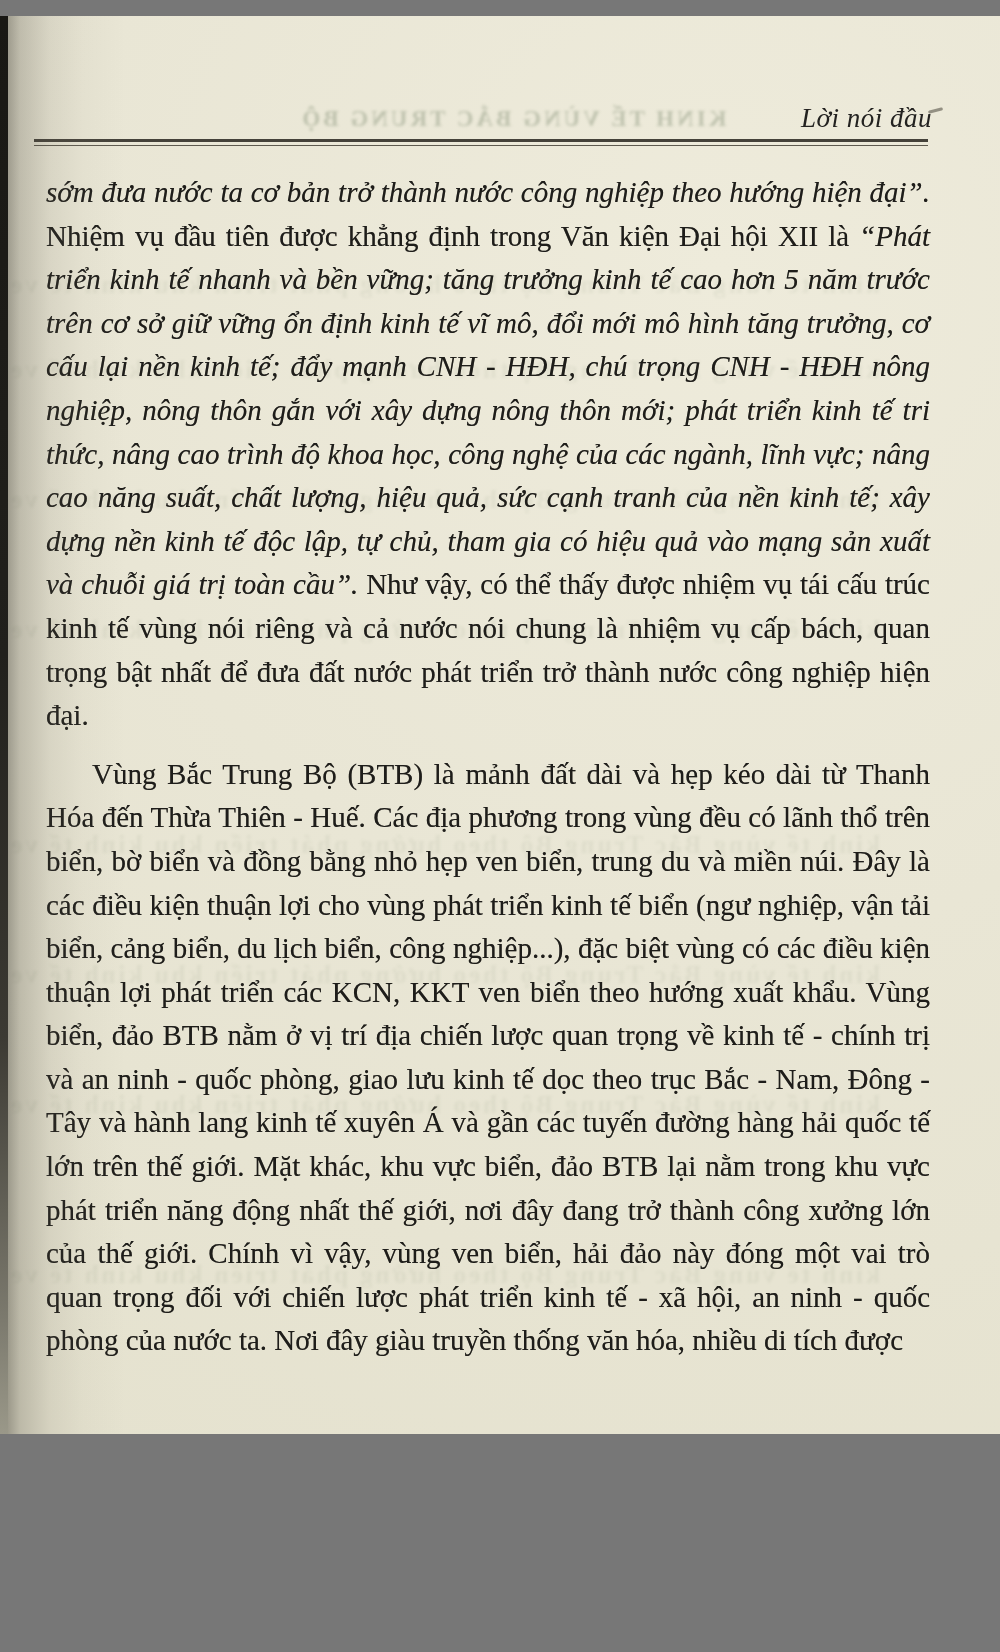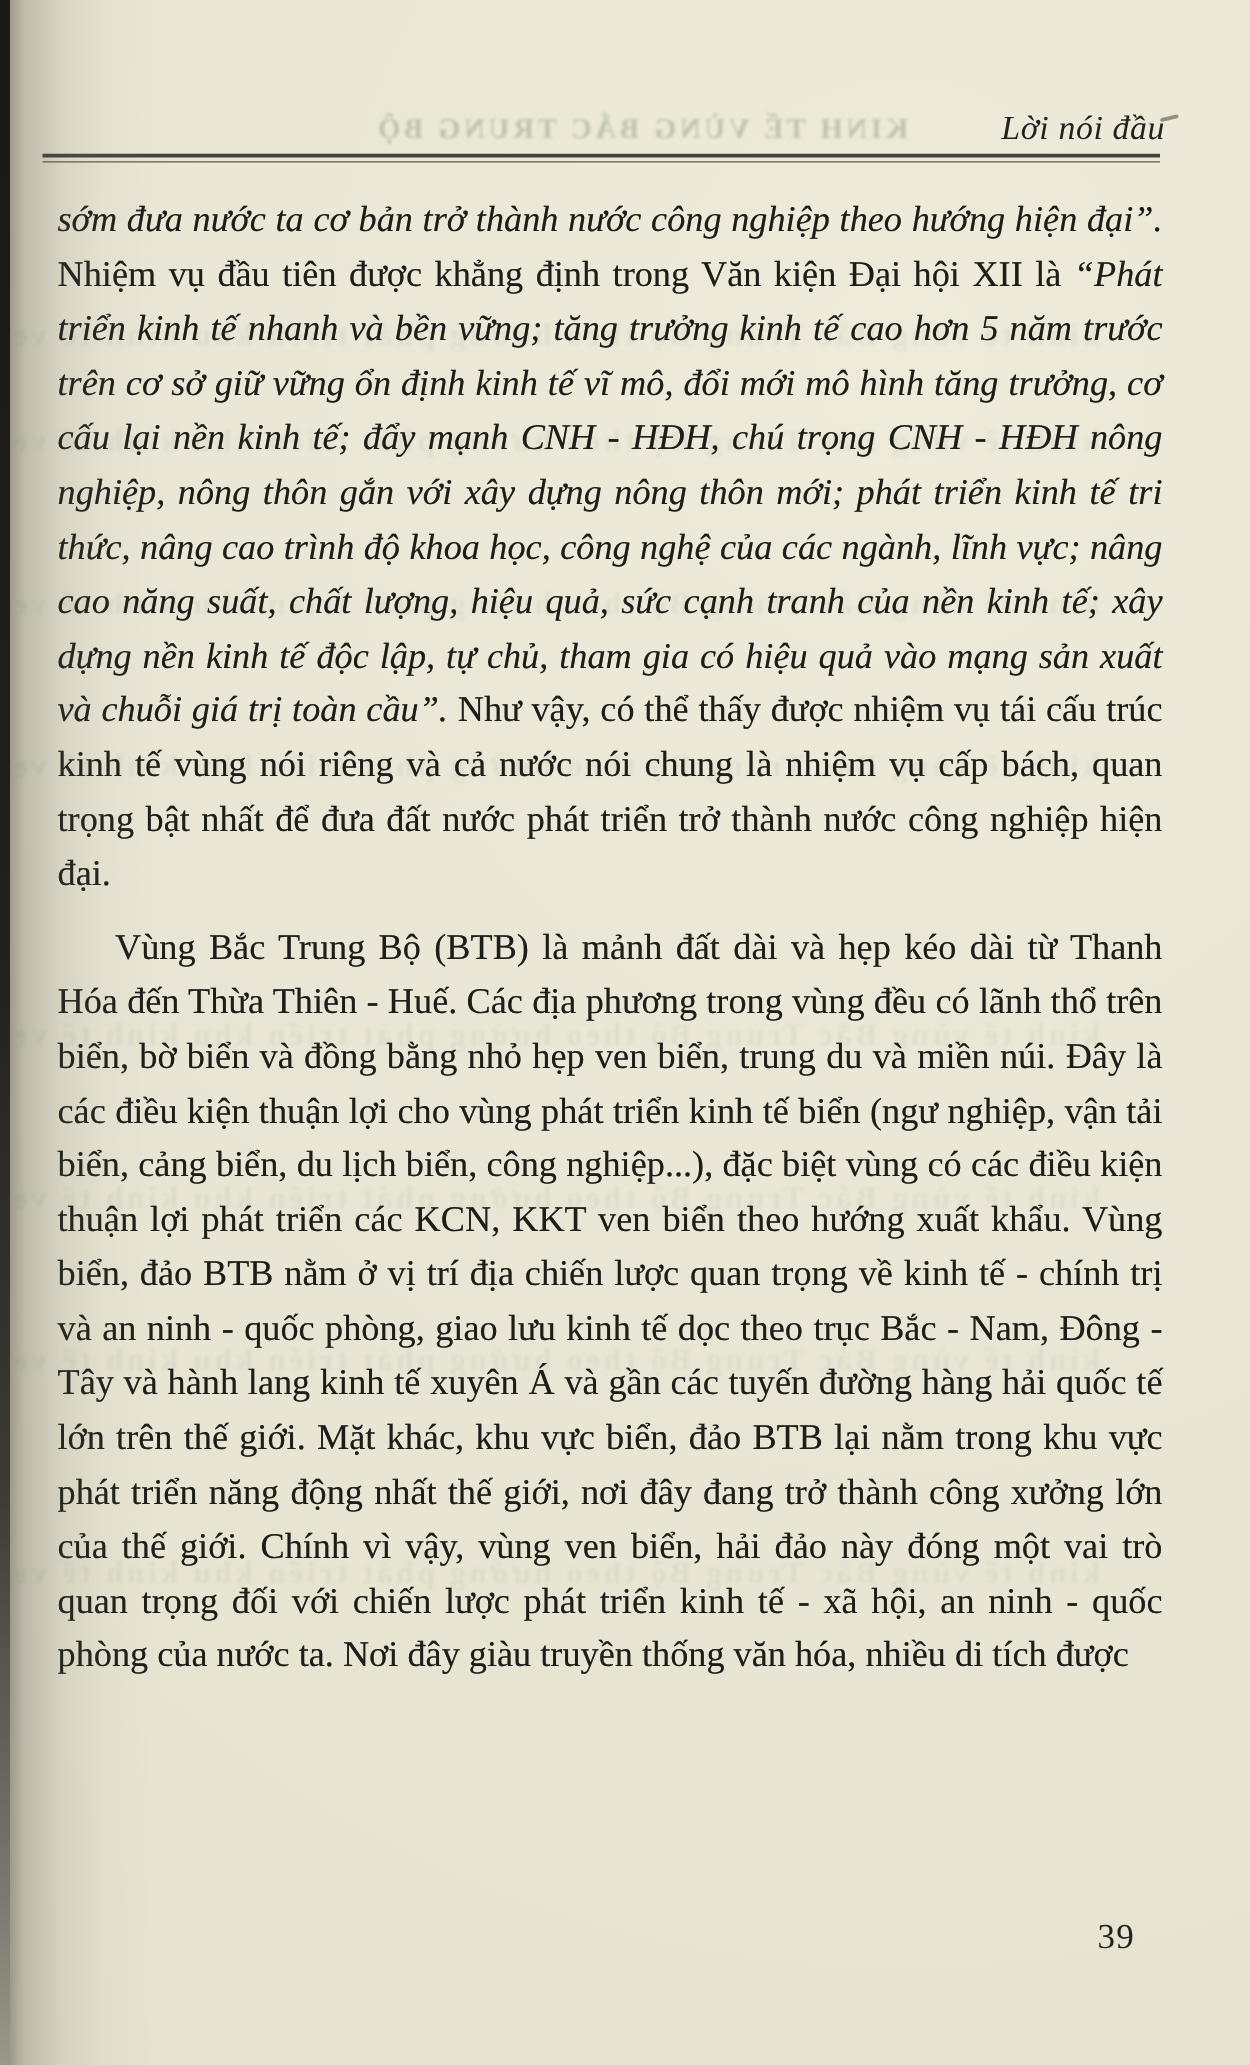--- a/index.html
+++ b/index.html
@@ -1,19 +1,19 @@
 <!DOCTYPE html>
 <html><head>
 <meta charset="utf-8">
 <style>
   html,body{margin:0;padding:0;background:#777;}
   .page{
     position:relative;
-    width:1000px;height:1652px;
-    margin:0 auto;
+    width:1000px;height:1418px;
+    margin:16px auto;
     background:
       radial-gradient(130% 95% at 72% 18%, #eeebdb 0%, #e9e6d5 50%, #e5e2cf 100%);
     overflow:hidden;
     font-family:"Liberation Serif","DejaVu Serif",serif;
   }
   
   .binding-strip{
     position:absolute;left:0;top:0;width:8px;height:100%;z-index:6;
     background:linear-gradient(to bottom,#191814 0%,#21201c 45%,#3c3a33 72%,#7c7a6e 92%,#9a9889 100%);
   }

